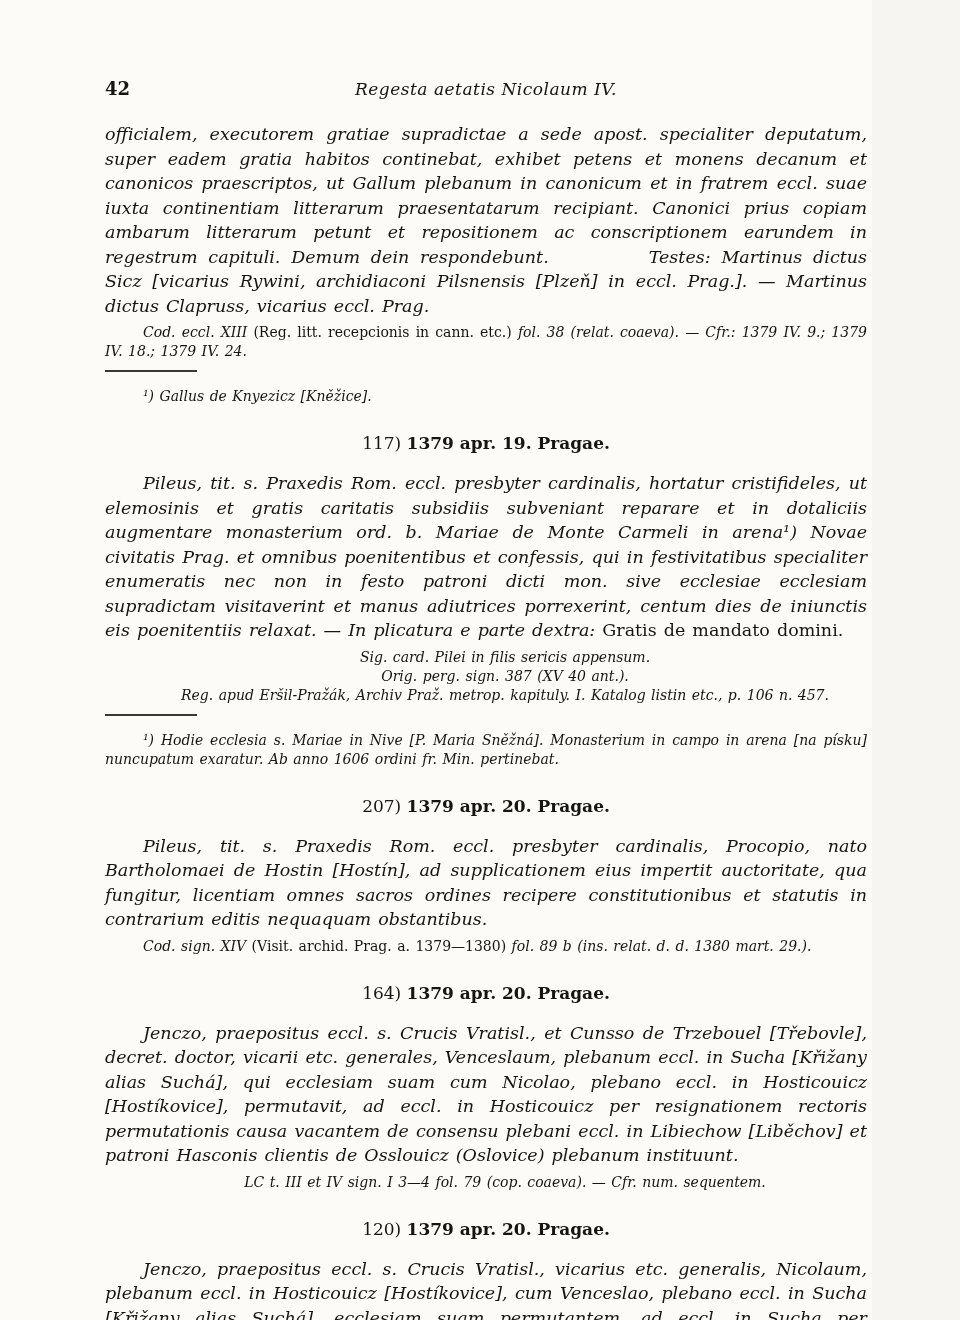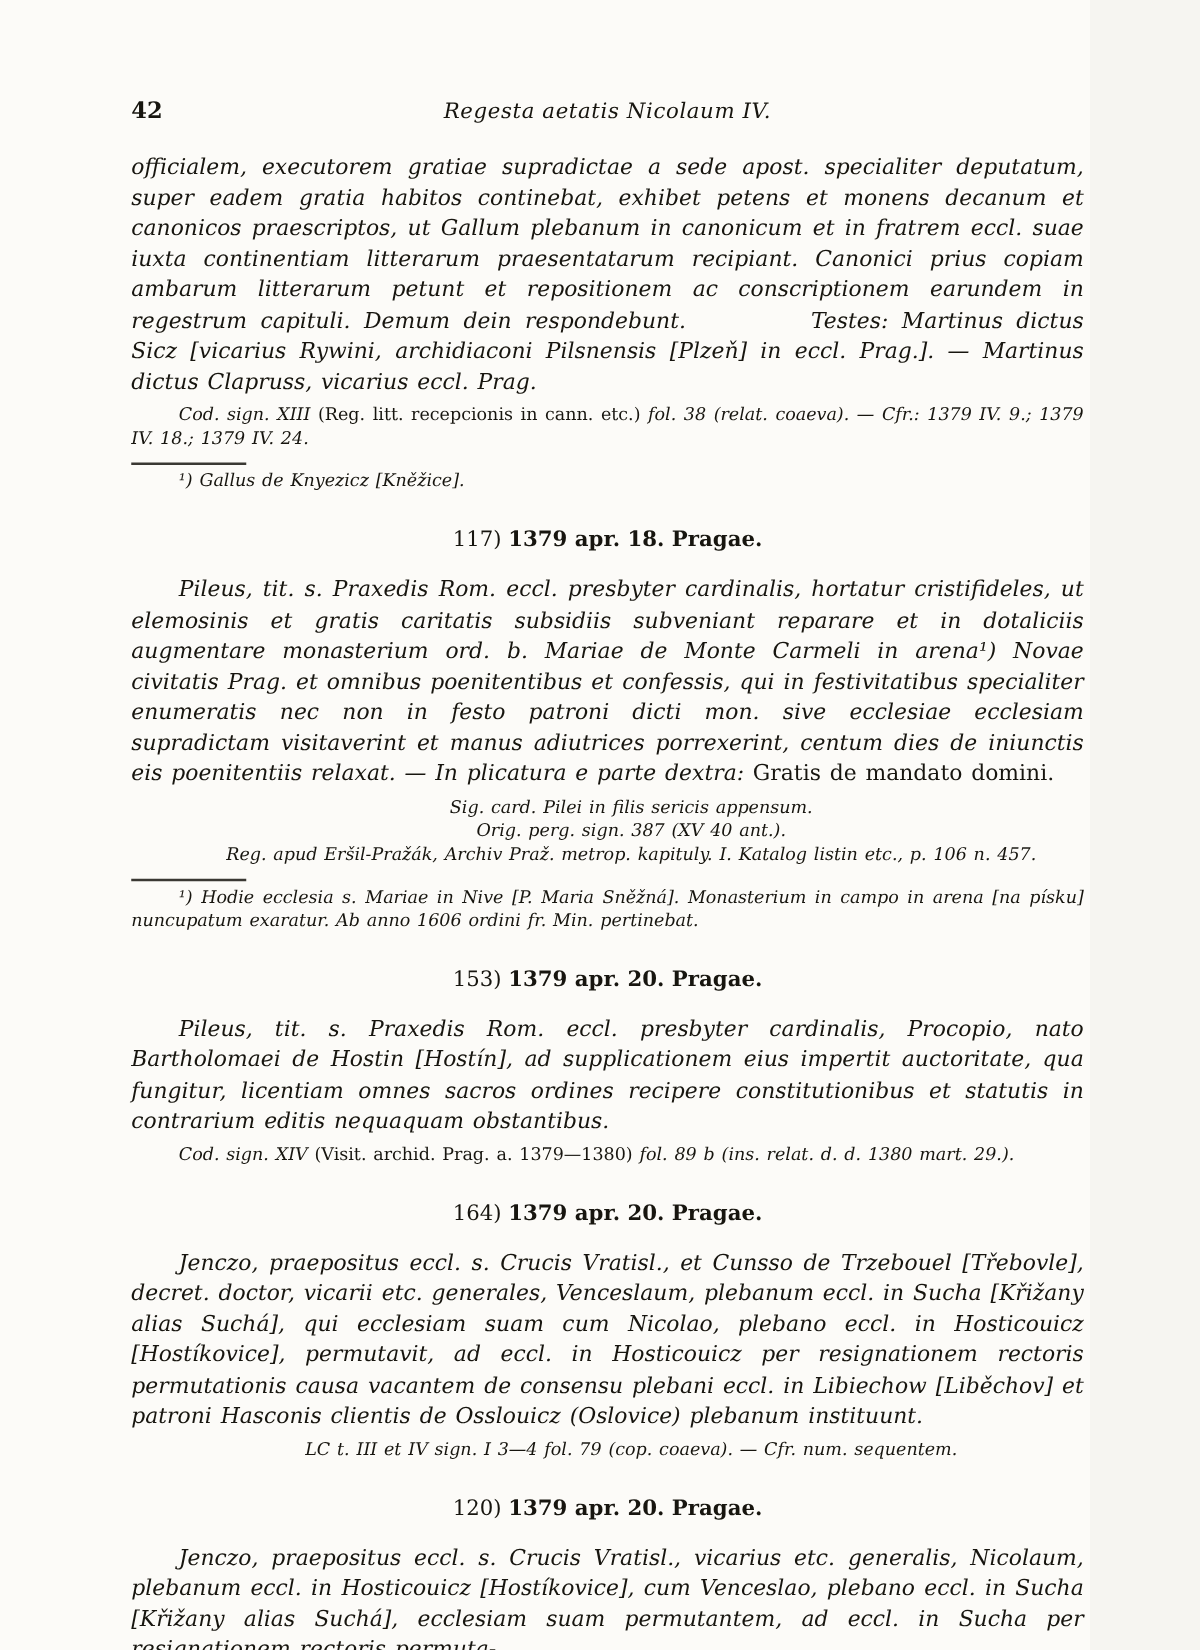--- a/index.html
+++ b/index.html
@@ -73,21 +73,21 @@
   .small-par.indent { text-indent: 38px; }
   .note-block { margin-top: 5px; }
   .note-line { text-align: center; }
 
   .fn-rule {
     border: 0;
     border-top: 2px solid #3a3833;
     width: 92px;
     margin: 9px 0 0 0;
   }
-  .footnote-block { margin-top: 4px; }
+  .footnote-block { margin-top: 15px; }
 
   
   .entry-heading {
     text-align: center;
     font-style: normal;
     font-size: 17px;
     line-height: 22px;
     margin: 0;
   }
   .entry-heading .date { font-weight: bold; }
@@ -101,41 +101,41 @@
   <div class="content">
 
     <div class="pagehead">
       <span class="pagenum">42</span>
       <span class="runtitle">Regesta aetatis Nicolaum IV.</span>
       <span class="headspacer"></span>
     </div>
 
     <p class="body-par"><span>officialem, executorem gratiae supradictae a sede apost. specialiter deputatum, super eadem gratia habitos continebat, exhibet petens et monens decanum et canonicos praescriptos, ut Gallum plebanum in canonicum et in fratrem eccl. suae iuxta continentiam litterarum praesentatarum recipiant. Canonici prius copiam ambarum litterarum petunt et repositionem ac conscriptionem earundem in regestrum capituli. Demum dein respondebunt.</span><span class="testes-gap"></span><span>Testes:</span><span> Martinus dictus Sicz [vicarius Rywini, archidiaconi Pilsnensis [Plzeň] in eccl. Prag.]. — Martinus dictus Clapruss, vicarius eccl. Prag.</span></p>
 
-    <p class="small-par indent note-block"><span>Cod. sign. XIII </span><span class="roman">(Reg. litt. recepcionis in cann. etc.) </span><span>fol. 38 (relat. coaeva). — Cfr.: 1379 IV. 9.; 1379 IV. 18.; 1379 IV. 24.</span></p>
+    <p class="small-par indent note-block"><span>Cod. eccl. XIII </span><span class="roman">(Reg. litt. recepcionis in cann. etc.) </span><span>fol. 38 (relat. coaeva). — Cfr.: 1379 IV. 9.; 1379 IV. 18.; 1379 IV. 24.</span></p>
 
     <hr class="fn-rule">
 
     <p class="small-par indent footnote-block">¹) Gallus de Knyezicz [Kněžice].</p>
 
-    <p class="entry-heading mt-head"><span>117) </span><span class="date">1379 apr. 18. Pragae.</span></p>
+    <p class="entry-heading mt-head"><span>117) </span><span class="date">1379 apr. 19. Pragae.</span></p>
 
     <p class="body-par indent mt-par"><span>Pileus, tit. s. Praxedis Rom. eccl. presbyter cardinalis, hortatur cristifideles, ut elemosinis et gratis caritatis subsidiis subveniant reparare et in dotaliciis augmentare monasterium ord. b. Mariae de Monte Carmeli in arena¹) Novae civitatis Prag. et omnibus poenitentibus et confessis, qui in festivitatibus specialiter enumeratis nec non in festo patroni dicti mon. sive ecclesiae ecclesiam supradictam visitaverint et manus adiutrices porrexerint, centum dies de iniunctis eis poenitentiis relaxat. — In plicatura e parte dextra: </span><span class="roman">Gratis de mandato domini.</span></p>
 
     <div class="note-block">
       <p class="small-par indent note-line">Sig. card. Pilei in filis sericis appensum.</p>
       <p class="small-par indent note-line">Orig. perg. sign. 387 (XV 40 ant.).</p>
       <p class="small-par indent note-line">Reg. apud Eršil-Pražák, Archiv Praž. metrop. kapituly. I. Katalog listin etc., p. 106 n. 457.</p>
     </div>
 
     <hr class="fn-rule">
 
     <p class="small-par indent footnote-block">¹) Hodie ecclesia s. Mariae in Nive [P. Maria Sněžná]. Monasterium in campo in arena [na písku] nuncupatum exaratur. Ab anno 1606 ordini fr. Min. pertinebat.</p>
 
-    <p class="entry-heading mt-head"><span>153) </span><span class="date">1379 apr. 20. Pragae.</span></p>
+    <p class="entry-heading mt-head"><span>207) </span><span class="date">1379 apr. 20. Pragae.</span></p>
 
     <p class="body-par indent mt-par">Pileus, tit. s. Praxedis Rom. eccl. presbyter cardinalis, Procopio, nato Bartholomaei de Hostin [Hostín], ad supplicationem eius impertit auctoritate, qua fungitur, licentiam omnes sacros ordines recipere constitutionibus et statutis in contrarium editis nequaquam obstantibus.</p>
 
     <p class="small-par indent note-block"><span>Cod. sign. XIV </span><span class="roman">(Visit. archid. Prag. a. 1379—1380) </span><span>fol. 89 b (ins. relat. d. d. 1380 mart. 29.).</span></p>
 
     <p class="entry-heading mt-head"><span>164) </span><span class="date">1379 apr. 20. Pragae.</span></p>
 
     <p class="body-par indent mt-par">Jenczo, praepositus eccl. s. Crucis Vratisl., et Cunsso de Trzebouel [Třebovle], decret. doctor, vicarii etc. generales, Venceslaum, plebanum eccl. in Sucha [Křižany alias Suchá], qui ecclesiam suam cum Nicolao, plebano eccl. in Hosticouicz [Hostíkovice], permutavit, ad eccl. in Hosticouicz per resignationem rectoris permutationis causa vacantem de consensu plebani eccl. in Libiechow [Liběchov] et patroni Hasconis clientis de Osslouicz (Oslovice) plebanum instituunt.</p>
 
     <div class="note-block">

